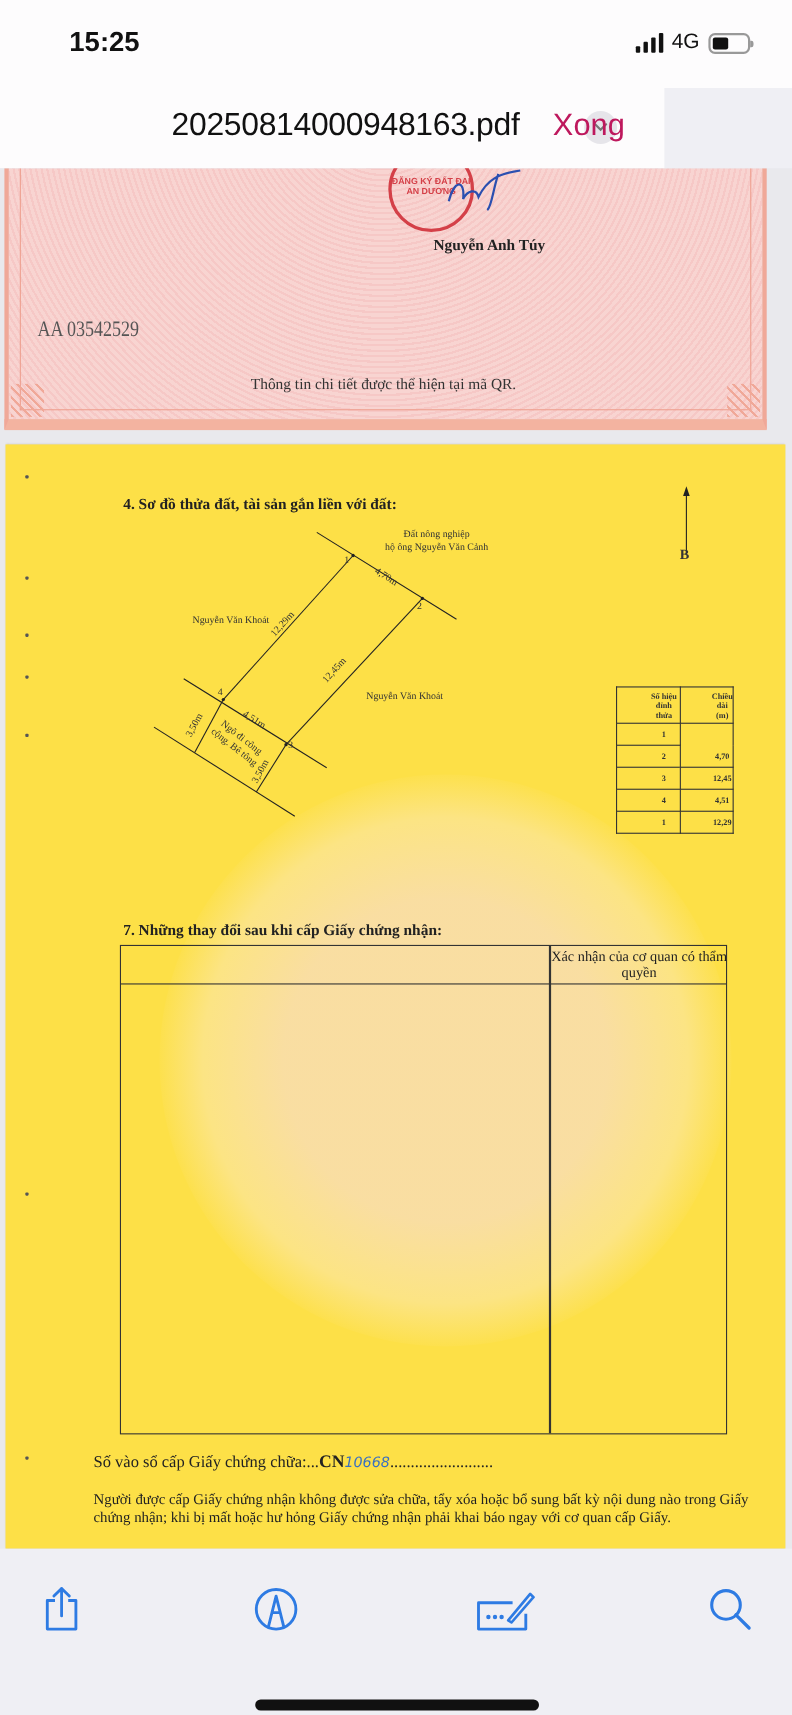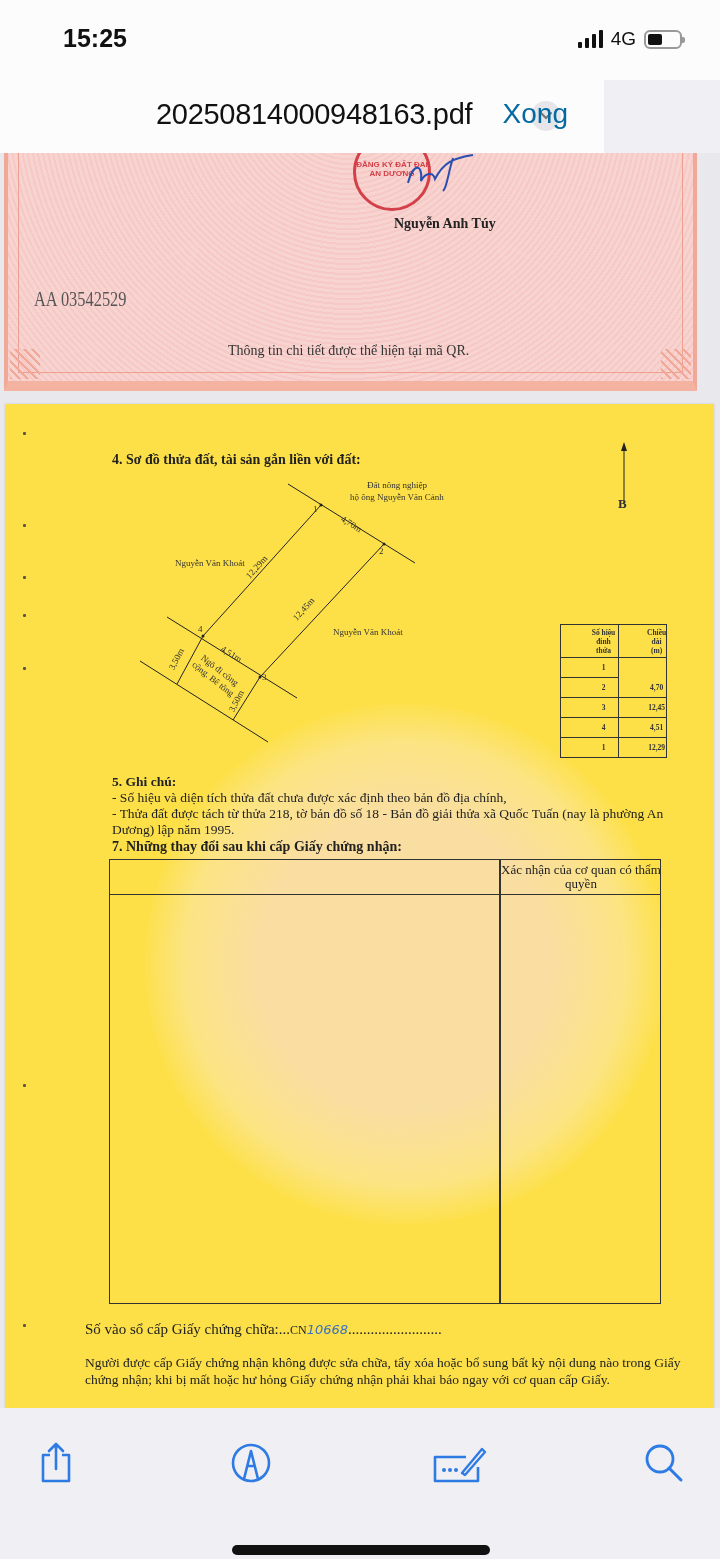--- a/index.html
+++ b/index.html
@@ -10,21 +10,21 @@
   .signal { display: flex; align-items: flex-end; gap: 3px; height: 18px; }
   .signal span { display: block; width: 4px; background: #111; border-radius: 1px; }
   .net { font-size: 19px; color: #111; }
   .battery { width: 38px; height: 19px; border: 2px solid #999; border-radius: 6px; position: relative; padding: 2px; }
   .battery .lvl { width: 14px; height: 100%; background: #111; border-radius: 2px; }
   .battery::after { content: ""; position: absolute; right: -5px; top: 5px; width: 3px; height: 6px; background: #999; border-radius: 0 2px 2px 0; }
 
   .nav-bar { position: absolute; top: 80px; left: 0; width: 604px; height: 73px; background: #fdfcfd; }
   .file-title { position: absolute; left: 156px; top: 18px; font-size: 29px; font-weight: 500; color: #111; letter-spacing: -0.3px; }
   .chev-btn { position: absolute; left: 531px; top: 21px; width: 30px; height: 30px; border-radius: 15px; background: #e6e5ea; display: flex; align-items: center; justify-content: center; }
-  .done-btn { position: absolute; right: 36px; top: 18px; font-size: 28px; color: #0369a1; }
+  .done-btn { position: absolute; right: 36px; top: 18px; font-size: 28px; color: #be185d; }
 
   .viewer { position: absolute; top: 153px; left: 0; width: 720px; height: 1255px; background: #e9e9ed; overflow: hidden; }
 
   
   .cert-page { position: absolute; left: 4px; top: 0; width: 693px; height: 238px;
      background: repeating-radial-gradient(circle at 340px -60px, #f6c8c6 0 2px, #f8d4d1 2px 5px);
      border-right: 4px solid #f0a898; border-left: 4px solid #f0a898; border-bottom: 10px solid #f3b3a0; }
   .cert-inner-border { position: absolute; left: 10px; top: 0; right: 10px; bottom: 8px; border: 1px solid #eea090; border-top: none; }
   .stamp { position: absolute; left: 345px; top: -20px; width: 78px; height: 78px; border: 3px solid #d44048; border-radius: 50%; color: #d44048; font-size: 8px; text-align: center; padding-top: 24px; font-family: "Liberation Sans", sans-serif; font-weight: bold; }
   .signature { position: absolute; left: 395px; top: 0px; width: 80px; height: 40px; }
@@ -49,21 +49,21 @@
   .sec5 { position: absolute; left: 107px; top: 370px; font-size: 13.5px; line-height: 16px; width: 560px; }
   .sec5 .h { font-weight: bold; }
   .sec6-title { position: absolute; left: 107px; top: 435px; font-size: 14px; font-weight: bold; }
   .changes-table { position: absolute; left: 104px; top: 455px; width: 552px; height: 445px; border: 1.5px solid #333; }
   .changes-table .hdr { position: absolute; left: 0; top: 0; width: 100%; height: 35px; border-bottom: 1.5px solid #333; }
   .changes-table .vline { position: absolute; left: 389px; top: 0; width: 1.5px; height: 100%; background: #333; }
   .changes-table .h1 { position: absolute; left: 0; width: 389px; top: 10px; text-align: center; font-size: 13px; }
   .changes-table .h2 { position: absolute; left: 391px; width: 160px; top: 3px; text-align: center; font-size: 13px; line-height: 14px; }
 
   .reg-line { position: absolute; left: 80px; top: 917px; font-size: 15px; }
-  .reg-line .cn { font-weight: normal; font-size: 12px; }
+  .reg-line .cn { font-weight: bold; font-size: 16px; }
   .reg-line .hw { color: #3a70c0; font-style: italic; font-family: "DejaVu Sans", sans-serif; font-size: 13px; }
   .warning { position: absolute; left: 80px; top: 950px; width: 610px; font-size: 13.5px; line-height: 17px; }
 
   .toolbar { position: absolute; top: 1408px; left: 0; width: 720px; height: 151px; background: #efeff4; }
   .tb-btn { position: absolute; top: 30px; width: 50px; height: 50px; display: flex; align-items: center; justify-content: center; }
   .home-indicator { position: absolute; left: 232px; top: 137px; width: 258px; height: 10px; background: #111; border-radius: 5px; }
 </style>
 </head>
 <body>
 
@@ -192,25 +192,20 @@
             <td>4</td>
             <td>4,51</td>
           </tr>
       <tr style="height:20px">
             <td>1</td>
             <td>12,29</td>
           </tr>
     </tbody>
       </table>
 
-    <div class="sec5">
-      <div class="h">5. Ghi chú:</div>
-      <div>- Số hiệu và diện tích thửa đất chưa được xác định theo bản đồ địa chính,</div>
-      <div>- Thửa đất được tách từ thửa 218, tờ bản đồ số 18 - Bản đồ giải thửa xã Quốc Tuấn (nay là phường An Dương) lập năm 1995.</div>
-    </div>
 
     <div class="sec6-title">7. Những thay đổi sau khi cấp Giấy chứng nhận:</div>
     <div class="changes-table">
       <div class="hdr"></div>
       <div class="vline"></div>
       <div class="h2">Xác nhận của cơ quan có thẩm quyền</div>
     </div>
 
     <div class="reg-line">
       <span>Số vào sổ cấp Giấy chứng chữa:...</span><span class="cn">CN</span><span class="hw">10668</span><span>.........................</span>

